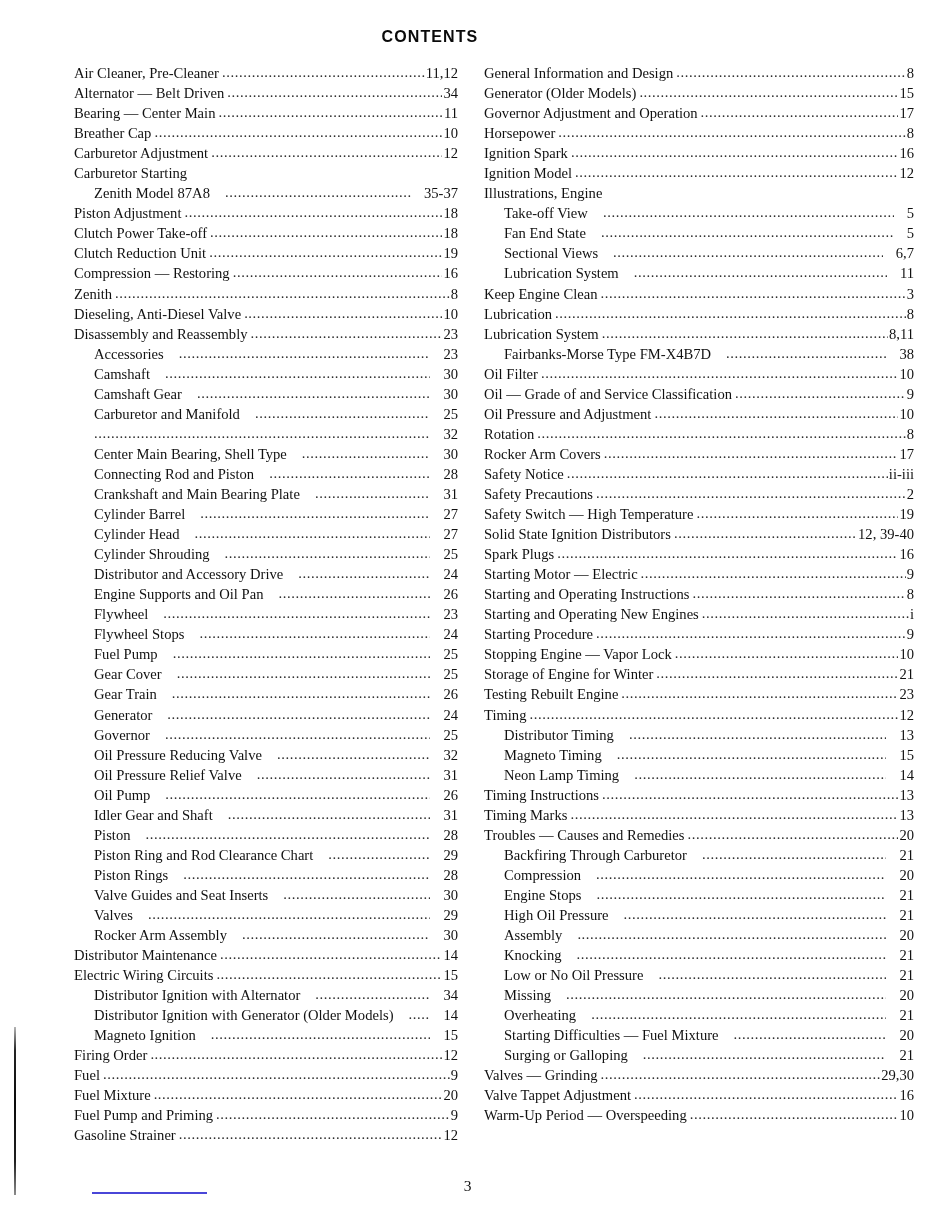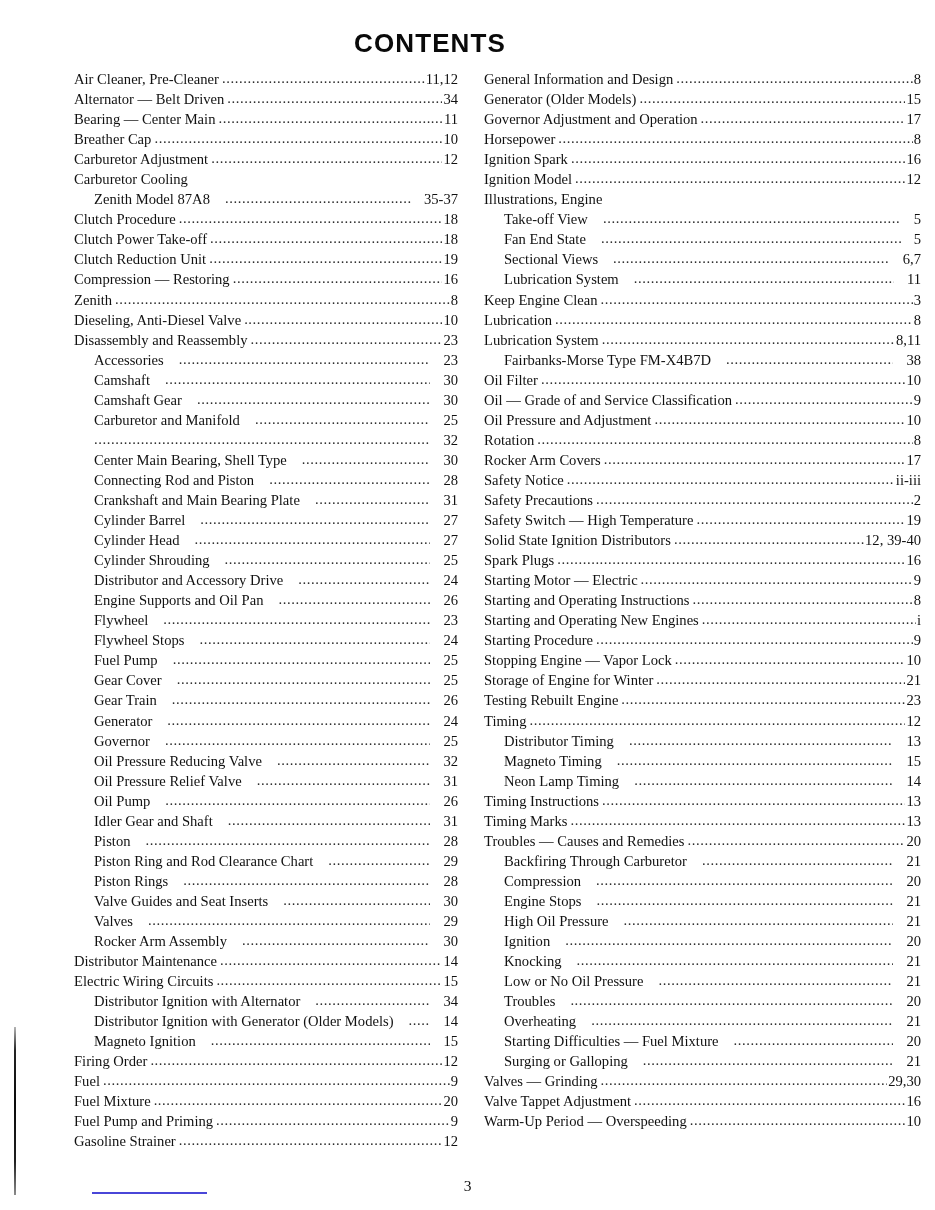--- a/index.html
+++ b/index.html
@@ -26,40 +26,39 @@
 
   
   .page-title {
     position: absolute;
     top: 28px;
     left: 0;
     width: 860px;
     text-align: center;
     font-family: "Liberation Sans", "DejaVu Sans", sans-serif;
     font-weight: bold;
-    font-size: 26px;
+    font-size: 16px;
     letter-spacing: 1.1px;
     color: #0a0a0a;
   }
 
   
   .toc-columns {
     position: absolute;
     top: 63px;
     left: 0;
     width: 935px;
     display: flex;
     align-items: flex-start;
-    margin-top: 6px;
   }
   .toc-col {
     box-sizing: border-box;
   }
   .toc-col.left  { width: 470px; padding-left: 74px; padding-right: 12px; }
-  .toc-col.right { width: 465px; padding-left: 14px; padding-right: 14px; }
+  .toc-col.right { width: 465px; padding-left: 14px; padding-right: 21px; }
 
   
   .entry {
     display: flex;
     align-items: baseline;
     font-size: 14.6px;
     line-height: 20.05px;
     white-space: nowrap;
     color: #111111;
   }
@@ -149,29 +148,29 @@
           <span class="label">Breather Cap</span>
           <span class="leader">............................................................................................................................................</span>
           <span class="pageno">10</span>
         </div>
         <div class="entry lvl1">
           <span class="label">Carburetor Adjustment</span>
           <span class="leader">............................................................................................................................................</span>
           <span class="pageno">12</span>
         </div>
         <div class="entry lvl1 noleader">
-          <span class="label">Carburetor Cooling</span>
+          <span class="label">Carburetor Starting</span>
         </div>
         <div class="entry lvl2">
           <span class="label">Zenith Model 87A8</span>
           <span class="leader">............................................................................................................................................</span>
           <span class="pageno">35-37</span>
         </div>
         <div class="entry lvl1">
-          <span class="label">Clutch Procedure</span>
+          <span class="label">Piston Adjustment</span>
           <span class="leader">............................................................................................................................................</span>
           <span class="pageno">18</span>
         </div>
         <div class="entry lvl1">
           <span class="label">Clutch Power Take-off</span>
           <span class="leader">............................................................................................................................................</span>
           <span class="pageno">18</span>
         </div>
         <div class="entry lvl1">
           <span class="label">Clutch Reduction Unit</span>
@@ -606,36 +605,36 @@
           <span class="label">Engine Stops</span>
           <span class="leader">............................................................................................................................................</span>
           <span class="pageno">21</span>
         </div>
         <div class="entry lvl2">
           <span class="label">High Oil Pressure</span>
           <span class="leader">............................................................................................................................................</span>
           <span class="pageno">21</span>
         </div>
         <div class="entry lvl2">
-          <span class="label">Ignition</span>
+          <span class="label">Assembly</span>
           <span class="leader">............................................................................................................................................</span>
           <span class="pageno">20</span>
         </div>
         <div class="entry lvl2">
           <span class="label">Knocking</span>
           <span class="leader">............................................................................................................................................</span>
           <span class="pageno">21</span>
         </div>
         <div class="entry lvl2">
           <span class="label">Low or No Oil Pressure</span>
           <span class="leader">............................................................................................................................................</span>
           <span class="pageno">21</span>
         </div>
         <div class="entry lvl2">
-          <span class="label">Troubles</span>
+          <span class="label">Missing</span>
           <span class="leader">............................................................................................................................................</span>
           <span class="pageno">20</span>
         </div>
         <div class="entry lvl2">
           <span class="label">Overheating</span>
           <span class="leader">............................................................................................................................................</span>
           <span class="pageno">21</span>
         </div>
         <div class="entry lvl2">
           <span class="label">Starting Difficulties — Fuel Mixture</span>

